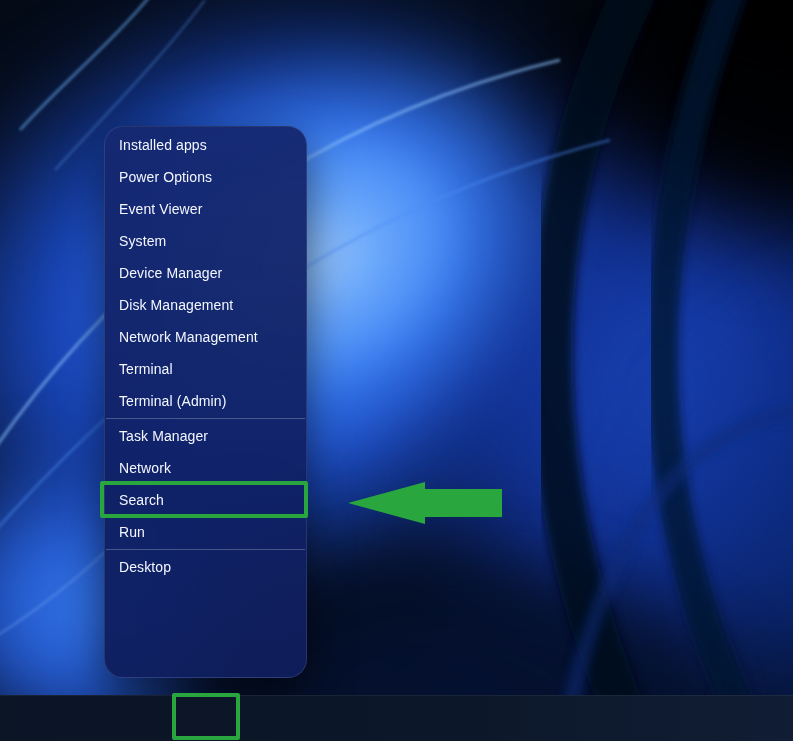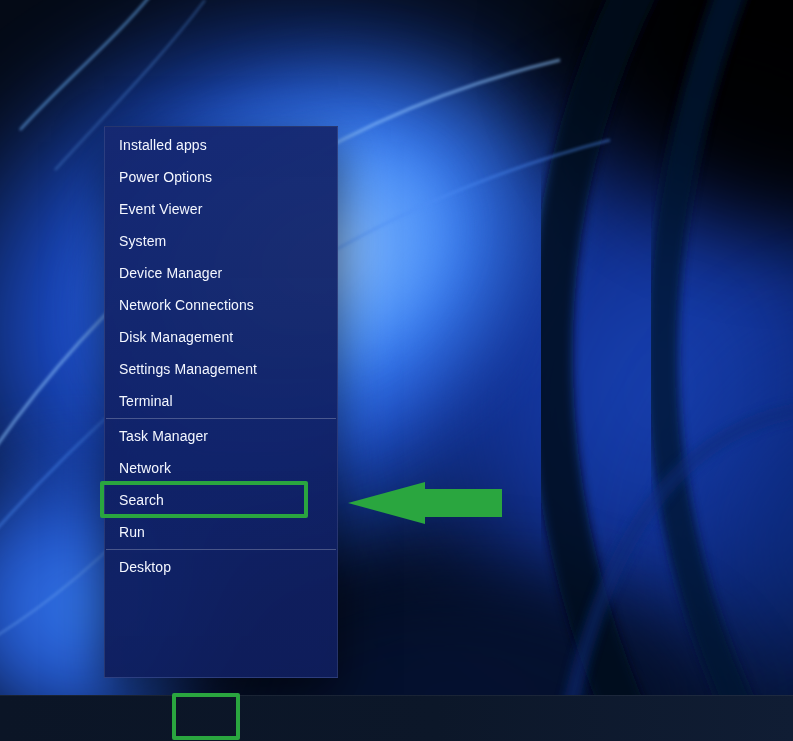--- a/index.html
+++ b/index.html
@@ -32,23 +32,23 @@
         filter:blur(36px); opacity:.95; }
   .b7 { left:150px; top:540px; width:620px; height:330px;
         background:radial-gradient(closest-side,#051233 0%,#04102c 60%,rgba(2,6,18,0) 100%);
         filter:blur(30px); opacity:.95; }
   .b8 { left:620px; top:260px; width:420px; height:560px; transform:rotate(14deg);
         background:radial-gradient(closest-side,#0c2d86 0%,rgba(6,18,60,0) 100%);
         filter:blur(40px); opacity:.85; }
   .wp svg.ribbons { position:absolute; left:0; top:0; }
   
   .menu {
-    position:absolute; left:104px; top:126px; width:234px; height:552px;
+    position:absolute; left:104px; top:126px; width:203px; height:552px;
     background:linear-gradient(180deg,rgba(22,40,112,.96) 0%,rgba(17,33,100,.95) 55%,rgba(15,30,92,.96) 100%);
-    border:1px solid rgba(255,255,255,.10); border-radius:0;
+    border:1px solid rgba(255,255,255,.10); border-radius:19px;
     box-shadow:0 16px 44px rgba(0,0,0,.55);
     padding-top:2px; z-index:5; backdrop-filter:blur(18px) saturate(1.3);
   }
   .menu-item {
     height:32px; display:flex; align-items:center; justify-content:space-between;
     padding:0 12px 0 14px; color:#f4f7ff; font-size:14px; letter-spacing:.1px;
     cursor:default; white-space:nowrap;
   }
   .menu-item .chev { color:#dbe3f2; font-size:15px; line-height:1; transform:translateY(-1px); }
   .menu-sep { height:3px; display:flex; align-items:center; padding:0 1px; }
@@ -113,30 +113,30 @@
       <div class="menu-item">
         <span>Event Viewer</span>
       </div>
       <div class="menu-item">
         <span>System</span>
       </div>
       <div class="menu-item">
         <span>Device Manager</span>
       </div>
       <div class="menu-item">
-        <span>Network Connections</span>
-      </div>
-      <div class="menu-item">
         <span>Disk Management</span>
       </div>
       <div class="menu-item">
-        <span>Settings Management</span>
+        <span>Network Management</span>
       </div>
       <div class="menu-item">
         <span>Terminal</span>
+      </div>
+      <div class="menu-item">
+        <span>Terminal (Admin)</span>
       </div>
       <div class="menu-sep"></div>
       <div class="menu-item">
         <span>Task Manager</span>
       </div>
       <div class="menu-item">
         <span>Network</span>
       </div>
       <div class="menu-item">
         <span>Search</span>

